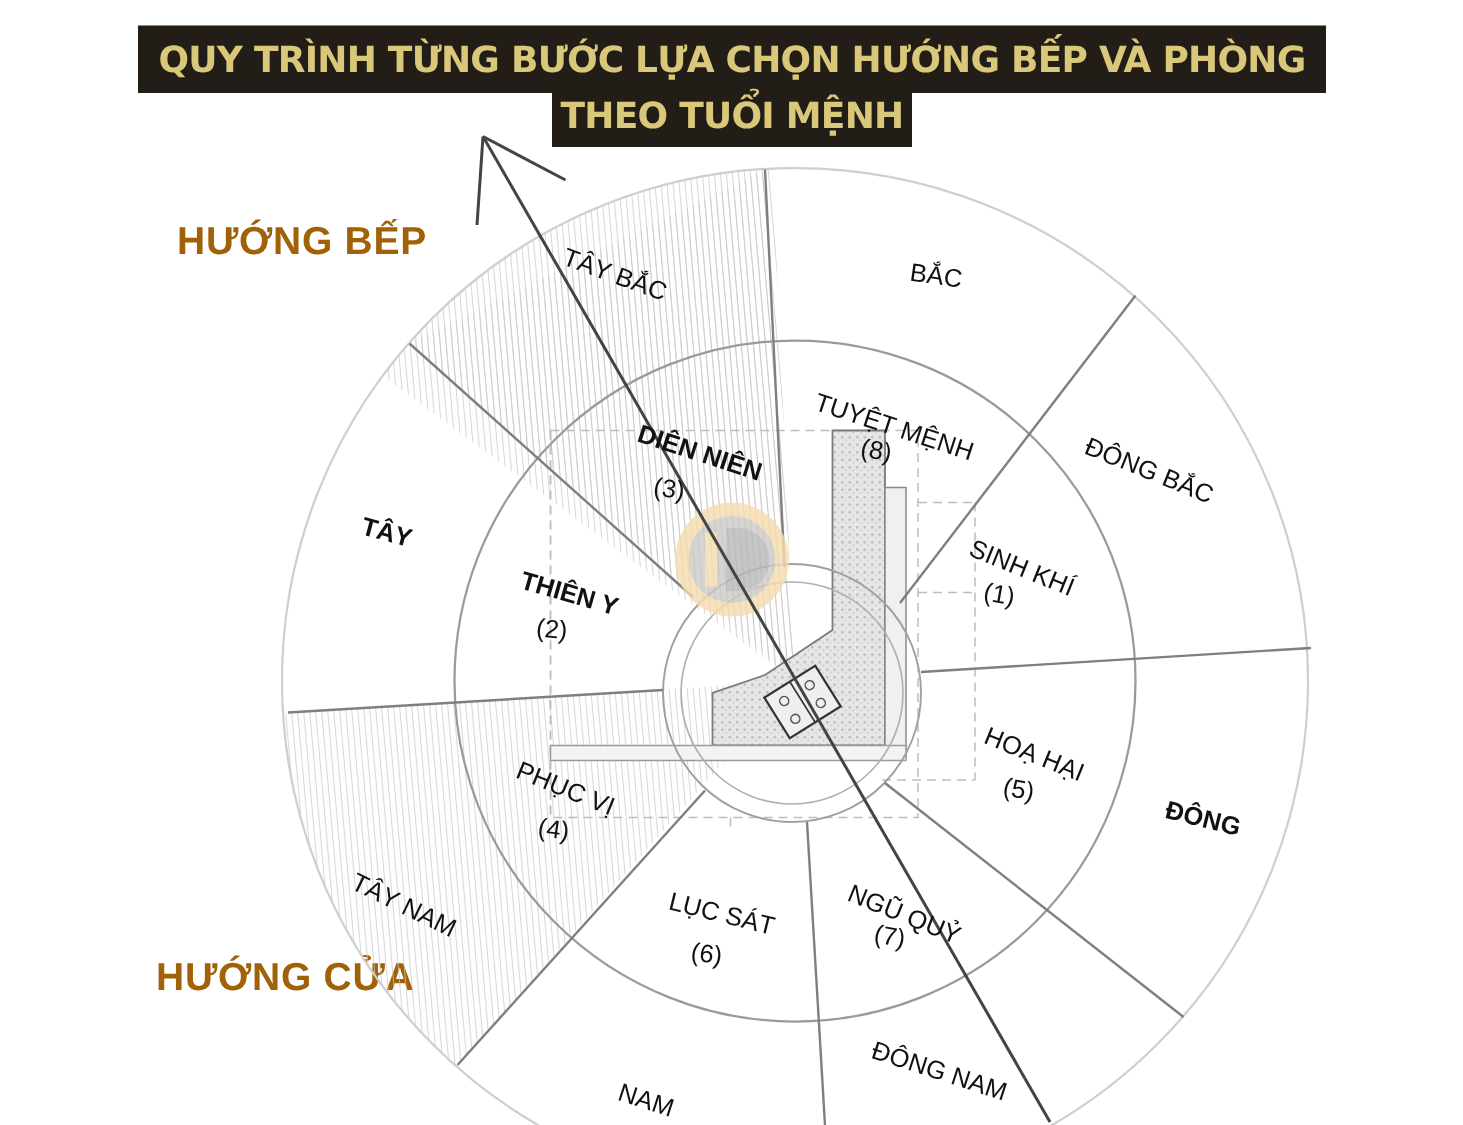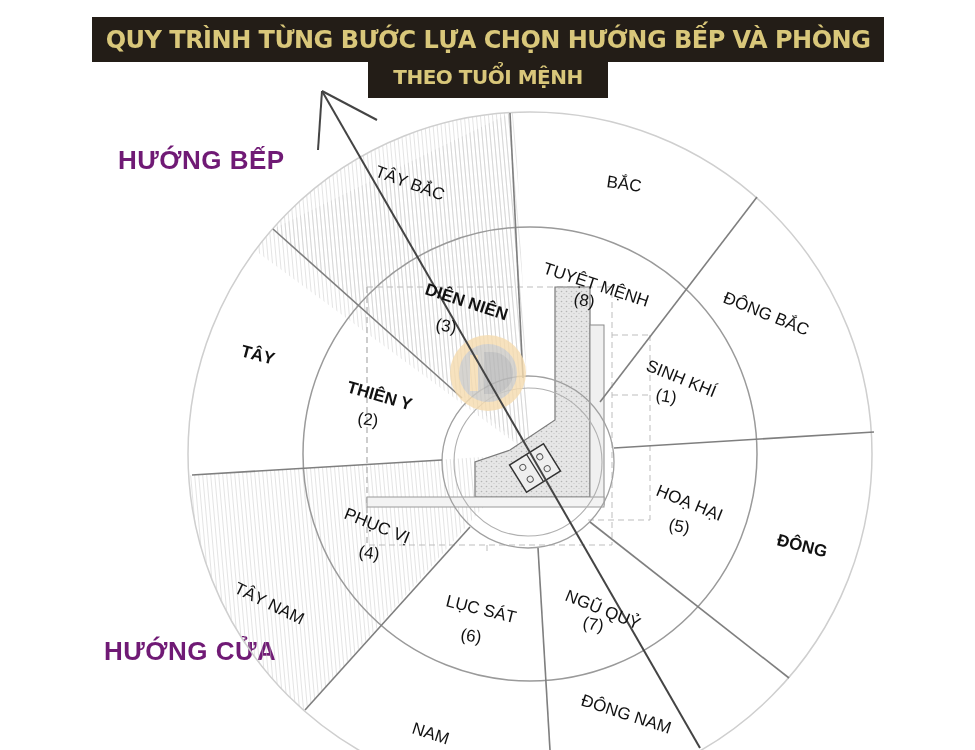--- a/index.html
+++ b/index.html
@@ -1,21 +1,21 @@
 <!DOCTYPE html>
 <html><head>
 <meta charset="utf-8">
 <style>
   html, body { margin: 0; padding: 0; background: #ffffff; }
   body { width: 975px; height: 750px; position: relative; overflow: hidden; font-family: "Liberation Sans", sans-serif; }
   .banner { position: absolute; background: #231d17; color: #d9c77a; font-family: "DejaVu Sans", sans-serif; font-weight: bold; text-align: center; letter-spacing: -0.5px; }
   .banner-1 { left: 92px; top: 17px; width: 792px; height: 45px; line-height: 46px; font-size: 24px; }
-  .banner-2 { left: 368px; top: 60px; width: 240px; height: 38px; line-height: 34px; font-size: 20px; }
+  .banner-2 { left: 368px; top: 60px; width: 240px; height: 38px; line-height: 34px; font-size: 24px; }
   svg#diagram { position: absolute; left: 0; top: 0; }
-  .side-label { position: absolute; color: #701a75; font-family: "Liberation Sans", sans-serif; font-weight: bold; font-size: 26px; letter-spacing: 0.5px; }
+  .side-label { position: absolute; color: #a16207; font-family: "Liberation Sans", sans-serif; font-weight: bold; font-size: 26px; letter-spacing: 0.5px; }
   .lbl-bep { left: 118px; top: 145px; }
   .lbl-cua { left: 104px; top: 636px; }
   .lbl { font-family: "Liberation Sans", sans-serif; font-size: 17px; fill: #111; }
   .lbl-b { font-weight: bold; }
 </style>
 </head>
 <body>
 
 <div class="banner banner-1">QUY TRÌNH TỪNG BƯỚC LỰA CHỌN HƯỚNG BẾP VÀ PHÒNG NGỦ</div>
 <div class="banner banner-2">THEO TUỔI MỆNH</div>

